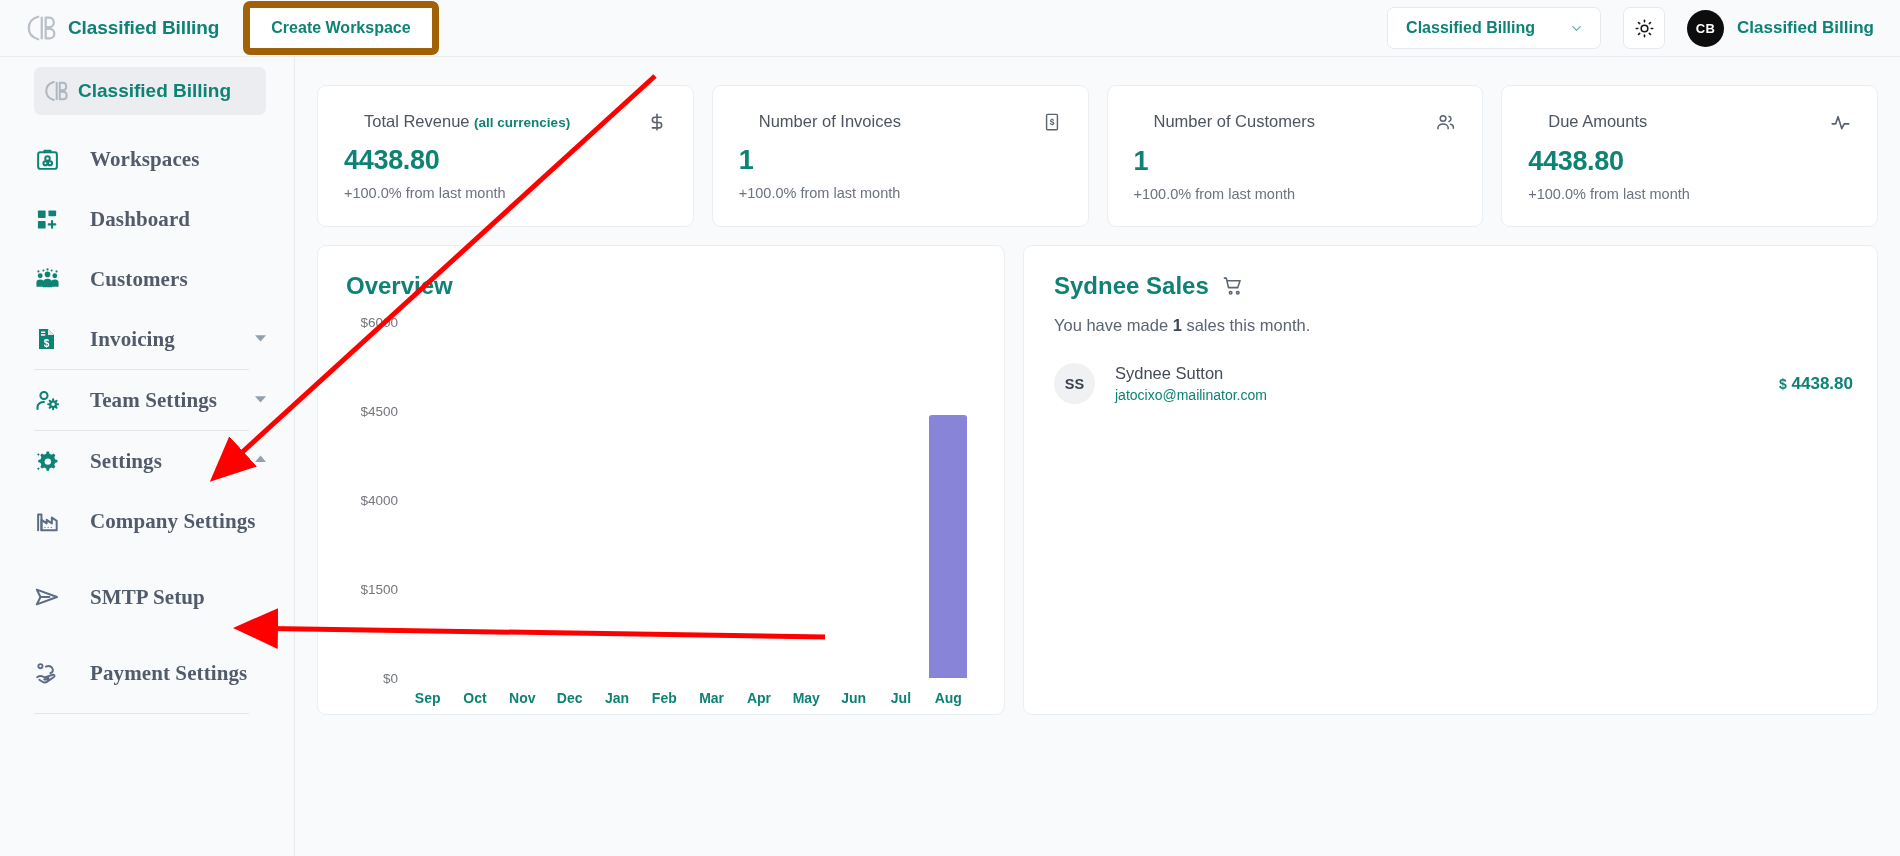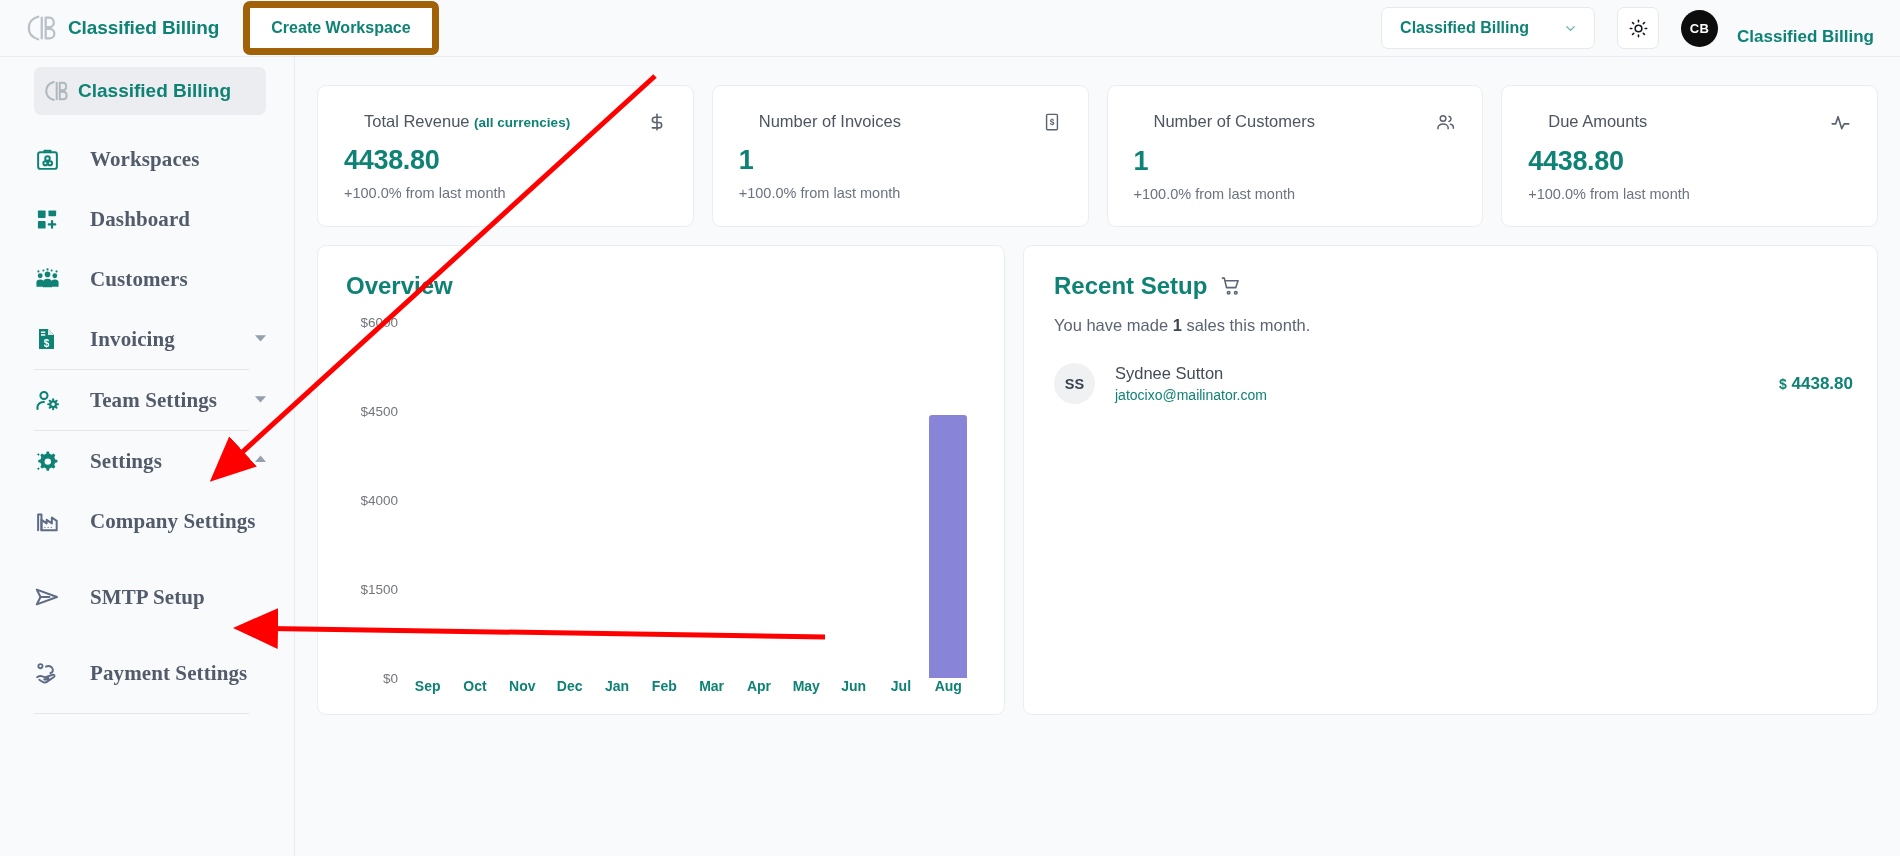--- a/index.html
+++ b/index.html
@@ -49,21 +49,21 @@
   }
   .ws-select-label { font-size: 16px; font-weight: bold; color: #0e8274; }
   .theme-btn {
     width: 42px; height: 42px;
     background: #ffffff;
     border: 1px solid #e6eaee;
     border-radius: 7px;
     display: flex; align-items: center; justify-content: center;
     cursor: pointer;
   }
-  .avatar-wrap { display: flex; align-items: flex-end; gap: 19px; cursor: pointer; }
+  .avatar-wrap { display: flex; align-items: center; gap: 13px; cursor: pointer; }
   .avatar {
     width: 37px; height: 37px; border-radius: 50%;
     background: #0d0d0d; color: #ffffff;
     display: flex; align-items: center; justify-content: center;
     font-size: 13px; font-weight: bold; letter-spacing: .3px;
   }
   .avatar-name { font-size: 17px; font-weight: bold; color: #0e8274; }
 
   
   .shell { display: flex; height: 799px; width: 1900px; }
@@ -161,21 +161,21 @@
   .bars {
     position: absolute; left: 58px; right: 8px; top: 0; bottom: 36px;
     display: flex; align-items: flex-end;
   }
   .bar-slot { flex: 1 1 0; display: flex; justify-content: center; align-items: flex-end; height: 100%; }
   .bar {
     width: 38px; background: #8884d8;
     border-radius: 3px 3px 0 0;
   }
   .xticks {
-    position: absolute; left: 58px; right: 8px; bottom: 20px;
+    position: absolute; left: 58px; right: 8px; bottom: 8px;
     display: flex;
   }
   .xtick {
     flex: 1 1 0; text-align: center;
     font-size: 14px; font-weight: bold; color: #0e8274;
   }
 
   
   .sales-sub { margin-top: 16px; font-size: 16.5px; color: #5b6472; }
   .sales-sub b { color: #3f4652; }
@@ -532,21 +532,21 @@
               <div class="xtick">May</div>
               <div class="xtick">Jun</div>
               <div class="xtick">Jul</div>
               <div class="xtick">Aug</div>
             </div>
         </div>
       </div>
 
       <div class="panel panel-sales">
         <div class="panel-title">
-          <span>Recent Setup</span>
+          <span>Sydnee Sales</span>
           <span style="display:flex">
             <svg width="22" height="22" viewBox="0 0 24 24" fill="none" stroke="#5b6472" stroke-width="1.7" stroke-linecap="round" stroke-linejoin="round">
               <path d="M2.6 3.4h2.1l2.4 10.4h10l2.6-7.6H6.4"></path>
               <circle cx="9.4" cy="19.4" r="1.4"></circle>
                 <circle cx="17.2" cy="19.4" r="1.4"></circle>
             </svg>
           </span>
         </div>
         <div class="sales-sub">
           <span>You have made </span><b>1</b><span> sales this month.</span>

